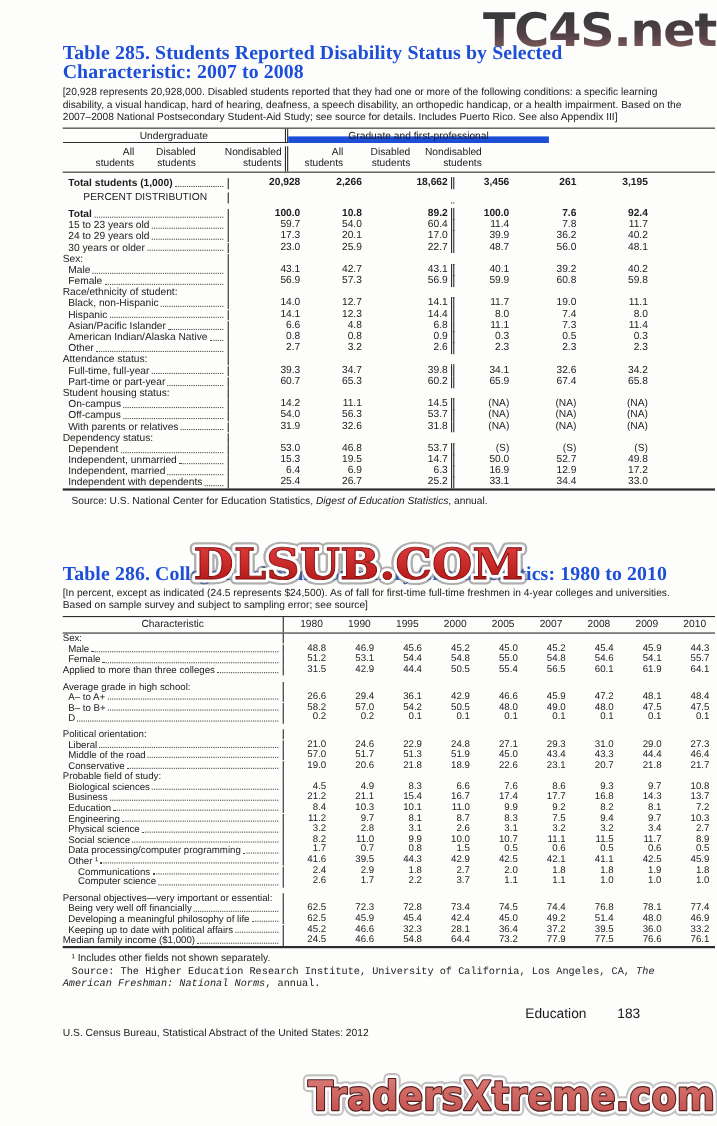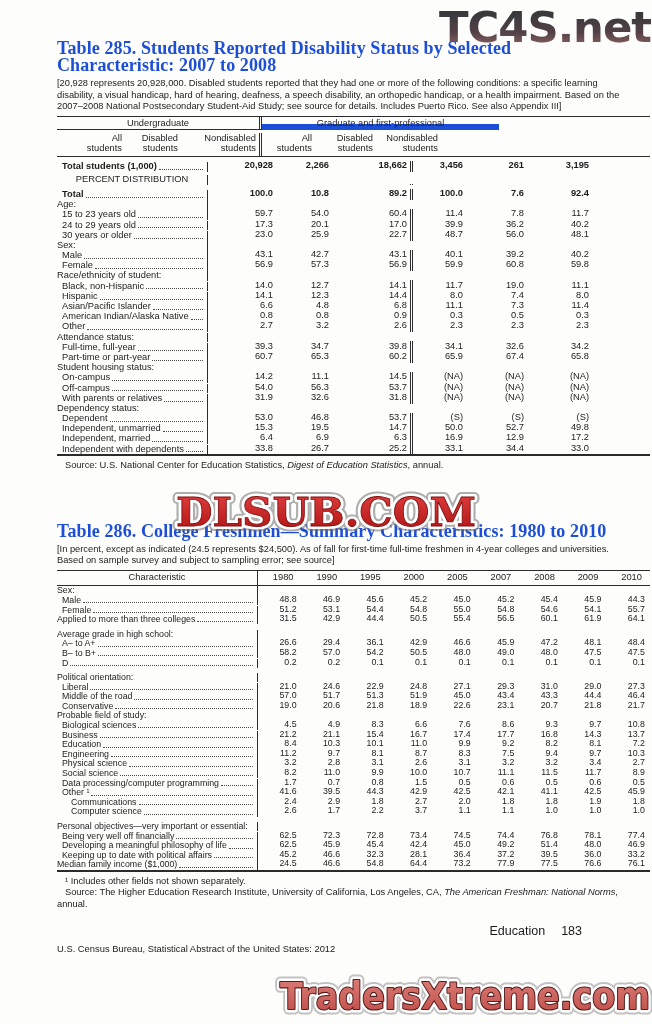--- a/index.html
+++ b/index.html
@@ -60,25 +60,25 @@
   .t286 .trow { height:9.6px; }
   .t286 .t-gap { height:5px; }
   .thead286 { display:flex; height:15px; border-bottom:1.5px solid #2b2b2b; align-items:center; }
   .stubh6 { width:201px; height:15px; border-right:1px solid #2b2b2b; display:flex;
             align-items:center; justify-content:center; font-size:9.3px; }
   .yh { width:43.55px; text-align:right; padding-right:8px; font-size:9.3px; }
 
   
   .fnblock { margin-top:4px; max-width:585px; }
   .fn { font-size:9.3px; line-height:11.4px; color:#222; padding-left:8px; }
-  .fn.hang { padding-left:0; text-indent:8px; }
+  .fn.hang { padding-left:0; text-indent:8px;font-family:Liberation Mono, monospace; }
 
   
   .pgnum { margin-top:14px; width:525px; text-align:right; font-size:12.5px; color:#1a1a1a; }
-  .pgnum .num { margin-left:16px; }
+  .pgnum .num { margin-left:28px; }
   .imprint { margin-top:5px; font-size:9.4px; color:#222; }
 
   
   .wm { position:absolute; }
   .wm-top { top:2px; right:-2px; filter:blur(.3px); }
   .wtop { font-family:"DejaVu Sans", sans-serif; font-weight:bold; font-size:42px;
           letter-spacing:-1px; opacity:.93; }
   .wm-mid { top:486px; left:170px; }
   .wmid { font-family:"DejaVu Serif", serif; font-weight:bold; font-size:39px; }
   .wm-bot { top:969px; right:-3px; }
@@ -169,289 +169,277 @@
               <span class="leader"></span>
             </div>
             <div class="cell c1">100.0</div>
             <div class="cell c2">10.8</div>
             <div class="cell c3">89.2</div>
             <div class="cell c4">100.0</div>
             <div class="cell c5">7.6</div>
             <div class="cell c6">92.4</div>
             <div class="csp"></div>
           </div>
+          <div class="trow t-data">
+            <div class="stub">
+              <span class="lbl">15 to 23 years old</span>
+              <span class="leader"></span>
+            </div>
+            <div class="cell c1">59.7</div>
+            <div class="cell c2">54.0</div>
+            <div class="cell c3">60.4</div>
+            <div class="cell c4">11.4</div>
+            <div class="cell c5">7.8</div>
+            <div class="cell c6">11.7</div>
+            <div class="csp"></div>
+          </div>
+          <div class="trow t-data">
+            <div class="stub">
+              <span class="lbl">24 to 29 years old</span>
+              <span class="leader"></span>
+            </div>
+            <div class="cell c1">17.3</div>
+            <div class="cell c2">20.1</div>
+            <div class="cell c3">17.0</div>
+            <div class="cell c4">39.9</div>
+            <div class="cell c5">36.2</div>
+            <div class="cell c6">40.2</div>
+            <div class="csp"></div>
+          </div>
+          <div class="trow t-data">
+            <div class="stub">
+              <span class="lbl">30 years or older</span>
+              <span class="leader"></span>
+            </div>
+            <div class="cell c1">23.0</div>
+            <div class="cell c2">25.9</div>
+            <div class="cell c3">22.7</div>
+            <div class="cell c4">48.7</div>
+            <div class="cell c5">56.0</div>
+            <div class="cell c6">48.1</div>
+            <div class="csp"></div>
+          </div>
           <div class="trow t-section">
             <div class="stub">
-              <span class="lbl">Age:</span>
+              <span class="lbl">Sex:</span>
             </div>
             <div class="cell c1"></div>
             <div class="cell c2"></div>
             <div class="cell c3"></div>
             <div class="cell c4"></div>
             <div class="cell c5"></div>
             <div class="cell c6"></div>
             <div class="csp"></div>
           </div>
           <div class="trow t-data">
             <div class="stub">
-              <span class="lbl">15 to 23 years old</span>
-              <span class="leader"></span>
-            </div>
-            <div class="cell c1">59.7</div>
-            <div class="cell c2">54.0</div>
-            <div class="cell c3">60.4</div>
-            <div class="cell c4">11.4</div>
-            <div class="cell c5">7.8</div>
-            <div class="cell c6">11.7</div>
-            <div class="csp"></div>
-          </div>
-          <div class="trow t-data">
-            <div class="stub">
-              <span class="lbl">24 to 29 years old</span>
-              <span class="leader"></span>
-            </div>
-            <div class="cell c1">17.3</div>
-            <div class="cell c2">20.1</div>
-            <div class="cell c3">17.0</div>
-            <div class="cell c4">39.9</div>
-            <div class="cell c5">36.2</div>
+              <span class="lbl">Male</span>
+              <span class="leader"></span>
+            </div>
+            <div class="cell c1">43.1</div>
+            <div class="cell c2">42.7</div>
+            <div class="cell c3">43.1</div>
+            <div class="cell c4">40.1</div>
+            <div class="cell c5">39.2</div>
             <div class="cell c6">40.2</div>
             <div class="csp"></div>
           </div>
           <div class="trow t-data">
             <div class="stub">
-              <span class="lbl">30 years or older</span>
-              <span class="leader"></span>
-            </div>
-            <div class="cell c1">23.0</div>
-            <div class="cell c2">25.9</div>
-            <div class="cell c3">22.7</div>
-            <div class="cell c4">48.7</div>
-            <div class="cell c5">56.0</div>
-            <div class="cell c6">48.1</div>
+              <span class="lbl">Female</span>
+              <span class="leader"></span>
+            </div>
+            <div class="cell c1">56.9</div>
+            <div class="cell c2">57.3</div>
+            <div class="cell c3">56.9</div>
+            <div class="cell c4">59.9</div>
+            <div class="cell c5">60.8</div>
+            <div class="cell c6">59.8</div>
             <div class="csp"></div>
           </div>
           <div class="trow t-section">
             <div class="stub">
-              <span class="lbl">Sex:</span>
+              <span class="lbl">Race/ethnicity of student:</span>
             </div>
             <div class="cell c1"></div>
             <div class="cell c2"></div>
             <div class="cell c3"></div>
             <div class="cell c4"></div>
             <div class="cell c5"></div>
             <div class="cell c6"></div>
             <div class="csp"></div>
           </div>
           <div class="trow t-data">
             <div class="stub">
-              <span class="lbl">Male</span>
-              <span class="leader"></span>
-            </div>
-            <div class="cell c1">43.1</div>
-            <div class="cell c2">42.7</div>
-            <div class="cell c3">43.1</div>
-            <div class="cell c4">40.1</div>
-            <div class="cell c5">39.2</div>
-            <div class="cell c6">40.2</div>
-            <div class="csp"></div>
-          </div>
-          <div class="trow t-data">
-            <div class="stub">
-              <span class="lbl">Female</span>
-              <span class="leader"></span>
-            </div>
-            <div class="cell c1">56.9</div>
-            <div class="cell c2">57.3</div>
-            <div class="cell c3">56.9</div>
-            <div class="cell c4">59.9</div>
-            <div class="cell c5">60.8</div>
-            <div class="cell c6">59.8</div>
+              <span class="lbl">Black, non-Hispanic</span>
+              <span class="leader"></span>
+            </div>
+            <div class="cell c1">14.0</div>
+            <div class="cell c2">12.7</div>
+            <div class="cell c3">14.1</div>
+            <div class="cell c4">11.7</div>
+            <div class="cell c5">19.0</div>
+            <div class="cell c6">11.1</div>
+            <div class="csp"></div>
+          </div>
+          <div class="trow t-data">
+            <div class="stub">
+              <span class="lbl">Hispanic</span>
+              <span class="leader"></span>
+            </div>
+            <div class="cell c1">14.1</div>
+            <div class="cell c2">12.3</div>
+            <div class="cell c3">14.4</div>
+            <div class="cell c4">8.0</div>
+            <div class="cell c5">7.4</div>
+            <div class="cell c6">8.0</div>
+            <div class="csp"></div>
+          </div>
+          <div class="trow t-data">
+            <div class="stub">
+              <span class="lbl">Asian/Pacific Islander</span>
+              <span class="leader"></span>
+            </div>
+            <div class="cell c1">6.6</div>
+            <div class="cell c2">4.8</div>
+            <div class="cell c3">6.8</div>
+            <div class="cell c4">11.1</div>
+            <div class="cell c5">7.3</div>
+            <div class="cell c6">11.4</div>
+            <div class="csp"></div>
+          </div>
+          <div class="trow t-data">
+            <div class="stub">
+              <span class="lbl">American Indian/Alaska Native</span>
+              <span class="leader"></span>
+            </div>
+            <div class="cell c1">0.8</div>
+            <div class="cell c2">0.8</div>
+            <div class="cell c3">0.9</div>
+            <div class="cell c4">0.3</div>
+            <div class="cell c5">0.5</div>
+            <div class="cell c6">0.3</div>
+            <div class="csp"></div>
+          </div>
+          <div class="trow t-data">
+            <div class="stub">
+              <span class="lbl">Other</span>
+              <span class="leader"></span>
+            </div>
+            <div class="cell c1">2.7</div>
+            <div class="cell c2">3.2</div>
+            <div class="cell c3">2.6</div>
+            <div class="cell c4">2.3</div>
+            <div class="cell c5">2.3</div>
+            <div class="cell c6">2.3</div>
             <div class="csp"></div>
           </div>
           <div class="trow t-section">
             <div class="stub">
-              <span class="lbl">Race/ethnicity of student:</span>
+              <span class="lbl">Attendance status:</span>
             </div>
             <div class="cell c1"></div>
             <div class="cell c2"></div>
             <div class="cell c3"></div>
             <div class="cell c4"></div>
             <div class="cell c5"></div>
             <div class="cell c6"></div>
             <div class="csp"></div>
           </div>
           <div class="trow t-data">
             <div class="stub">
-              <span class="lbl">Black, non-Hispanic</span>
-              <span class="leader"></span>
-            </div>
-            <div class="cell c1">14.0</div>
-            <div class="cell c2">12.7</div>
-            <div class="cell c3">14.1</div>
-            <div class="cell c4">11.7</div>
-            <div class="cell c5">19.0</div>
-            <div class="cell c6">11.1</div>
-            <div class="csp"></div>
-          </div>
-          <div class="trow t-data">
-            <div class="stub">
-              <span class="lbl">Hispanic</span>
-              <span class="leader"></span>
-            </div>
-            <div class="cell c1">14.1</div>
-            <div class="cell c2">12.3</div>
-            <div class="cell c3">14.4</div>
-            <div class="cell c4">8.0</div>
-            <div class="cell c5">7.4</div>
-            <div class="cell c6">8.0</div>
-            <div class="csp"></div>
-          </div>
-          <div class="trow t-data">
-            <div class="stub">
-              <span class="lbl">Asian/Pacific Islander</span>
-              <span class="leader"></span>
-            </div>
-            <div class="cell c1">6.6</div>
-            <div class="cell c2">4.8</div>
-            <div class="cell c3">6.8</div>
-            <div class="cell c4">11.1</div>
-            <div class="cell c5">7.3</div>
-            <div class="cell c6">11.4</div>
-            <div class="csp"></div>
-          </div>
-          <div class="trow t-data">
-            <div class="stub">
-              <span class="lbl">American Indian/Alaska Native</span>
-              <span class="leader"></span>
-            </div>
-            <div class="cell c1">0.8</div>
-            <div class="cell c2">0.8</div>
-            <div class="cell c3">0.9</div>
-            <div class="cell c4">0.3</div>
-            <div class="cell c5">0.5</div>
-            <div class="cell c6">0.3</div>
-            <div class="csp"></div>
-          </div>
-          <div class="trow t-data">
-            <div class="stub">
-              <span class="lbl">Other</span>
-              <span class="leader"></span>
-            </div>
-            <div class="cell c1">2.7</div>
-            <div class="cell c2">3.2</div>
-            <div class="cell c3">2.6</div>
-            <div class="cell c4">2.3</div>
-            <div class="cell c5">2.3</div>
-            <div class="cell c6">2.3</div>
+              <span class="lbl">Full-time, full-year</span>
+              <span class="leader"></span>
+            </div>
+            <div class="cell c1">39.3</div>
+            <div class="cell c2">34.7</div>
+            <div class="cell c3">39.8</div>
+            <div class="cell c4">34.1</div>
+            <div class="cell c5">32.6</div>
+            <div class="cell c6">34.2</div>
+            <div class="csp"></div>
+          </div>
+          <div class="trow t-data">
+            <div class="stub">
+              <span class="lbl">Part-time or part-year</span>
+              <span class="leader"></span>
+            </div>
+            <div class="cell c1">60.7</div>
+            <div class="cell c2">65.3</div>
+            <div class="cell c3">60.2</div>
+            <div class="cell c4">65.9</div>
+            <div class="cell c5">67.4</div>
+            <div class="cell c6">65.8</div>
             <div class="csp"></div>
           </div>
           <div class="trow t-section">
             <div class="stub">
-              <span class="lbl">Attendance status:</span>
+              <span class="lbl">Student housing status:</span>
             </div>
             <div class="cell c1"></div>
             <div class="cell c2"></div>
             <div class="cell c3"></div>
             <div class="cell c4"></div>
             <div class="cell c5"></div>
             <div class="cell c6"></div>
             <div class="csp"></div>
           </div>
           <div class="trow t-data">
             <div class="stub">
-              <span class="lbl">Full-time, full-year</span>
-              <span class="leader"></span>
-            </div>
-            <div class="cell c1">39.3</div>
-            <div class="cell c2">34.7</div>
-            <div class="cell c3">39.8</div>
-            <div class="cell c4">34.1</div>
-            <div class="cell c5">32.6</div>
-            <div class="cell c6">34.2</div>
-            <div class="csp"></div>
-          </div>
-          <div class="trow t-data">
-            <div class="stub">
-              <span class="lbl">Part-time or part-year</span>
-              <span class="leader"></span>
-            </div>
-            <div class="cell c1">60.7</div>
-            <div class="cell c2">65.3</div>
-            <div class="cell c3">60.2</div>
-            <div class="cell c4">65.9</div>
-            <div class="cell c5">67.4</div>
-            <div class="cell c6">65.8</div>
+              <span class="lbl">On-campus</span>
+              <span class="leader"></span>
+            </div>
+            <div class="cell c1">14.2</div>
+            <div class="cell c2">11.1</div>
+            <div class="cell c3">14.5</div>
+            <div class="cell c4">(NA)</div>
+            <div class="cell c5">(NA)</div>
+            <div class="cell c6">(NA)</div>
+            <div class="csp"></div>
+          </div>
+          <div class="trow t-data">
+            <div class="stub">
+              <span class="lbl">Off-campus</span>
+              <span class="leader"></span>
+            </div>
+            <div class="cell c1">54.0</div>
+            <div class="cell c2">56.3</div>
+            <div class="cell c3">53.7</div>
+            <div class="cell c4">(NA)</div>
+            <div class="cell c5">(NA)</div>
+            <div class="cell c6">(NA)</div>
+            <div class="csp"></div>
+          </div>
+          <div class="trow t-data">
+            <div class="stub">
+              <span class="lbl">With parents or relatives</span>
+              <span class="leader"></span>
+            </div>
+            <div class="cell c1">31.9</div>
+            <div class="cell c2">32.6</div>
+            <div class="cell c3">31.8</div>
+            <div class="cell c4">(NA)</div>
+            <div class="cell c5">(NA)</div>
+            <div class="cell c6">(NA)</div>
             <div class="csp"></div>
           </div>
           <div class="trow t-section">
             <div class="stub">
-              <span class="lbl">Student housing status:</span>
+              <span class="lbl">Dependency status:</span>
             </div>
             <div class="cell c1"></div>
             <div class="cell c2"></div>
             <div class="cell c3"></div>
             <div class="cell c4"></div>
             <div class="cell c5"></div>
             <div class="cell c6"></div>
             <div class="csp"></div>
           </div>
           <div class="trow t-data">
             <div class="stub">
-              <span class="lbl">On-campus</span>
-              <span class="leader"></span>
-            </div>
-            <div class="cell c1">14.2</div>
-            <div class="cell c2">11.1</div>
-            <div class="cell c3">14.5</div>
-            <div class="cell c4">(NA)</div>
-            <div class="cell c5">(NA)</div>
-            <div class="cell c6">(NA)</div>
-            <div class="csp"></div>
-          </div>
-          <div class="trow t-data">
-            <div class="stub">
-              <span class="lbl">Off-campus</span>
-              <span class="leader"></span>
-            </div>
-            <div class="cell c1">54.0</div>
-            <div class="cell c2">56.3</div>
-            <div class="cell c3">53.7</div>
-            <div class="cell c4">(NA)</div>
-            <div class="cell c5">(NA)</div>
-            <div class="cell c6">(NA)</div>
-            <div class="csp"></div>
-          </div>
-          <div class="trow t-data">
-            <div class="stub">
-              <span class="lbl">With parents or relatives</span>
-              <span class="leader"></span>
-            </div>
-            <div class="cell c1">31.9</div>
-            <div class="cell c2">32.6</div>
-            <div class="cell c3">31.8</div>
-            <div class="cell c4">(NA)</div>
-            <div class="cell c5">(NA)</div>
-            <div class="cell c6">(NA)</div>
-            <div class="csp"></div>
-          </div>
-          <div class="trow t-section">
-            <div class="stub">
-              <span class="lbl">Dependency status:</span>
-            </div>
-            <div class="cell c1"></div>
-            <div class="cell c2"></div>
-            <div class="cell c3"></div>
-            <div class="cell c4"></div>
-            <div class="cell c5"></div>
-            <div class="cell c6"></div>
-            <div class="csp"></div>
-          </div>
-          <div class="trow t-data">
-            <div class="stub">
               <span class="lbl">Dependent</span>
               <span class="leader"></span>
             </div>
             <div class="cell c1">53.0</div>
             <div class="cell c2">46.8</div>
             <div class="cell c3">53.7</div>
             <div class="cell c4">(S)</div>
             <div class="cell c5">(S)</div>
             <div class="cell c6">(S)</div>
             <div class="csp"></div>
@@ -480,21 +468,21 @@
             <div class="cell c4">16.9</div>
             <div class="cell c5">12.9</div>
             <div class="cell c6">17.2</div>
             <div class="csp"></div>
           </div>
           <div class="trow t-data">
             <div class="stub">
               <span class="lbl">Independent with dependents</span>
               <span class="leader"></span>
             </div>
-            <div class="cell c1">33.8</div>
+            <div class="cell c1">25.4</div>
             <div class="cell c2">26.7</div>
             <div class="cell c3">25.2</div>
             <div class="cell c4">33.1</div>
             <div class="cell c5">34.4</div>
             <div class="cell c6">33.0</div>
             <div class="csp"></div>
           </div>
         </div>
     </div>
 

